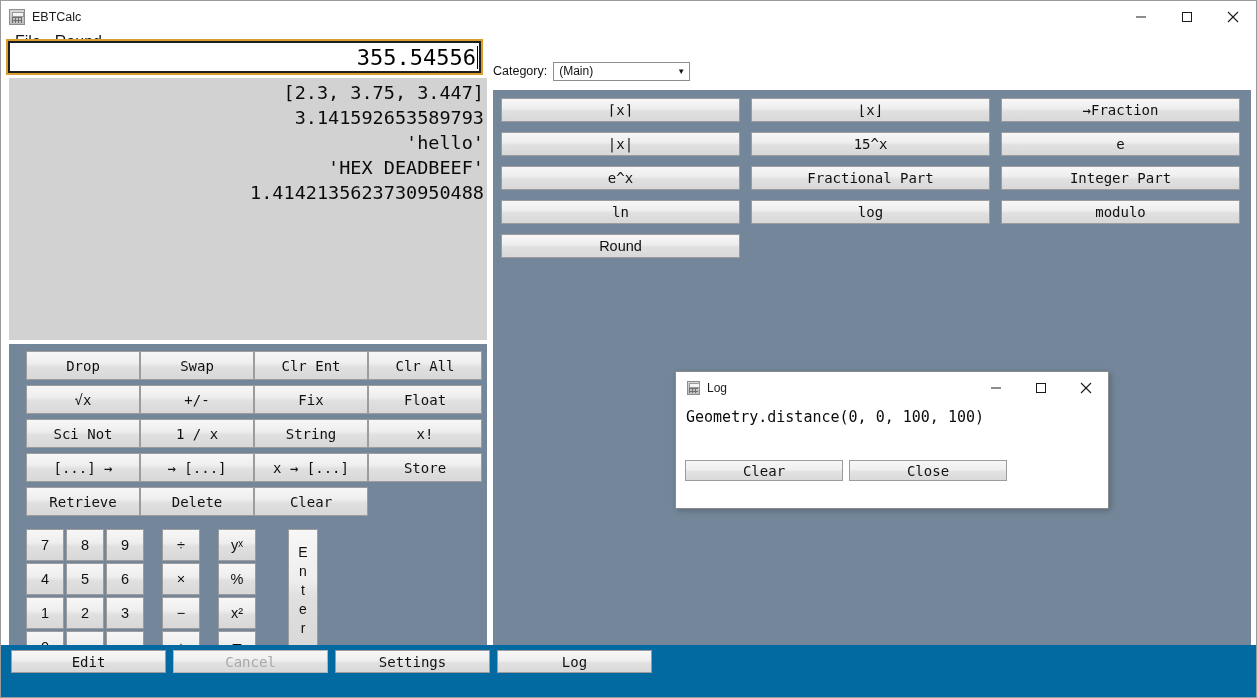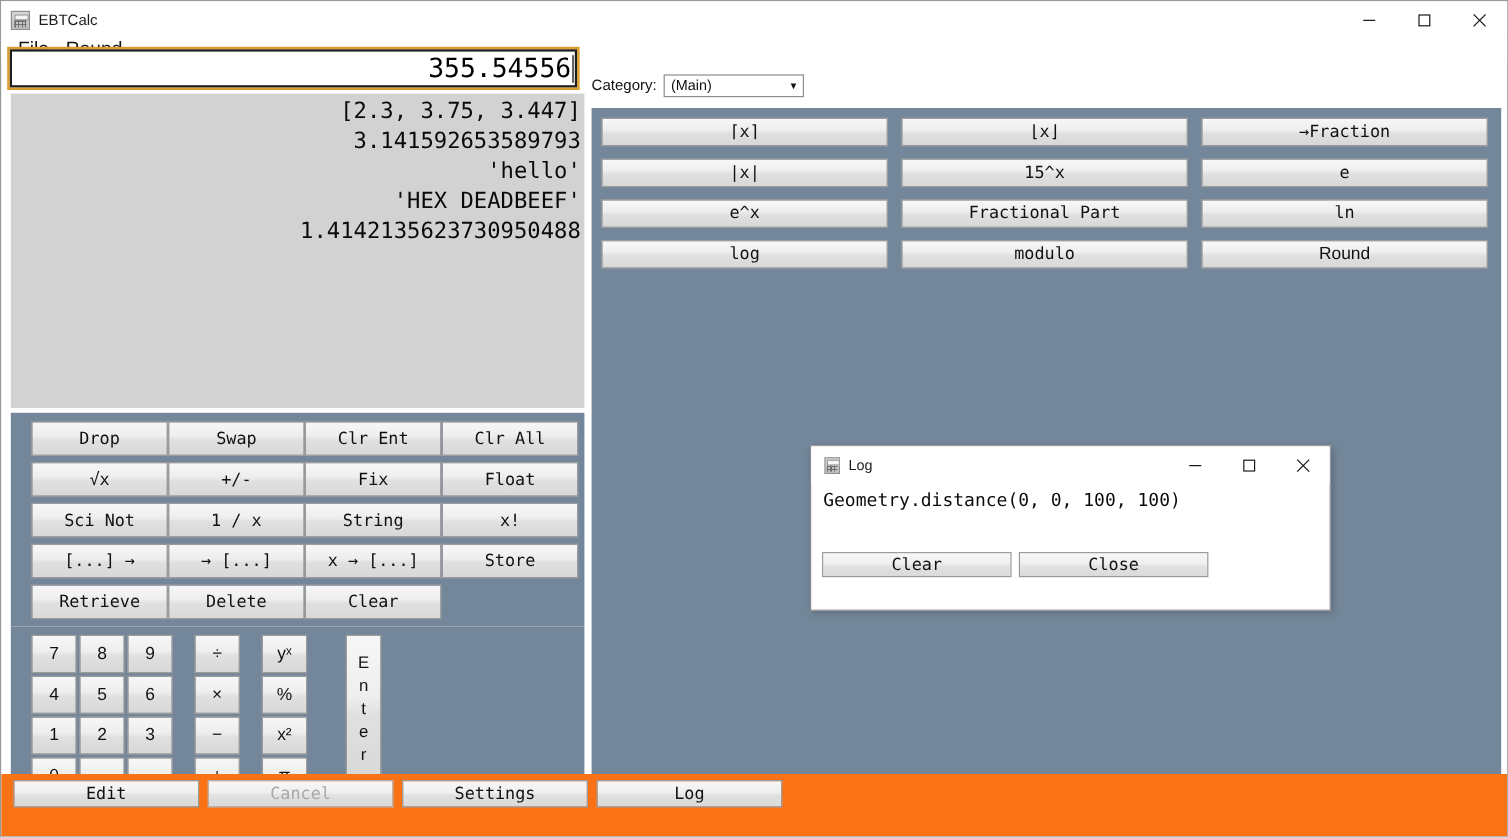--- a/index.html
+++ b/index.html
@@ -183,21 +183,21 @@
     left: 490px; top: 56px;
     width: 760px; height: 586px;
   }
   .cat-row {
     position: absolute; left: 2px; top: 4px;
     display: flex; align-items: center;
     height: 20px;
   }
   .cat-label { font-size: 12.5px; color: #121212; margin-right: 6px; }
   .cat-select {
-    width: 117px; height: 19px;
+    width: 137px; height: 19px;
     border: 1px solid #8d8d8d;
     background: #ffffff;
     display: flex; align-items: center; justify-content: space-between;
     padding: 0 4px 0 5px;
     font-size: 12px; color: #101010;
     cursor: default;
   }
   .cat-arrow { font-size: 8px; color: #111; }
 
   .fn-panel {
@@ -210,21 +210,21 @@
     display: grid;
     grid-template-columns: repeat(3, 239px);
     grid-auto-rows: 24px;
     gap: 10px 11px;
   }
 
   
   .bottombar {
     position: absolute; left: 0; top: 644px;
     width: 1255px; height: 52px;
-    background: #f97316;
+    background: #0369a1;
     padding: 5px 0 0 10px;
     display: flex; gap: 7px;
   }
   .bottom-btn {
     width: 155px; height: 23px;
     background: linear-gradient(to bottom, #f7f7f7 0%, #efefef 45%, #e1e1e1 56%, #d9d9d9 100%);
     border: 1px solid #9c9c9c;
     font-family: "DejaVu Sans Mono", "Liberation Mono", monospace;
     font-size: 14px; color: #111;
     display: flex; align-items: center; justify-content: center;
@@ -414,20 +414,21 @@
     <div class="fn-panel">
       <div class="fn-grid">
         <button class="btn">⌈x⌉</button>
         <button class="btn">⌊x⌋</button>
         <button class="btn">→Fraction</button>
         <button class="btn">|x|</button>
         <button class="btn">15^x</button>
         <button class="btn">e</button>
         <button class="btn">e^x</button>
         <button class="btn">Fractional Part</button>
+        <button class="btn">Integer Part</button>
         <button class="btn">ln</button>
         <button class="btn">log</button>
         <button class="btn">modulo</button>
         <button class="btn sans">Round</button>
       </div>
     </div>
   </div>
 
   <div class="bottombar">
     <button class="bottom-btn">Edit</button>

